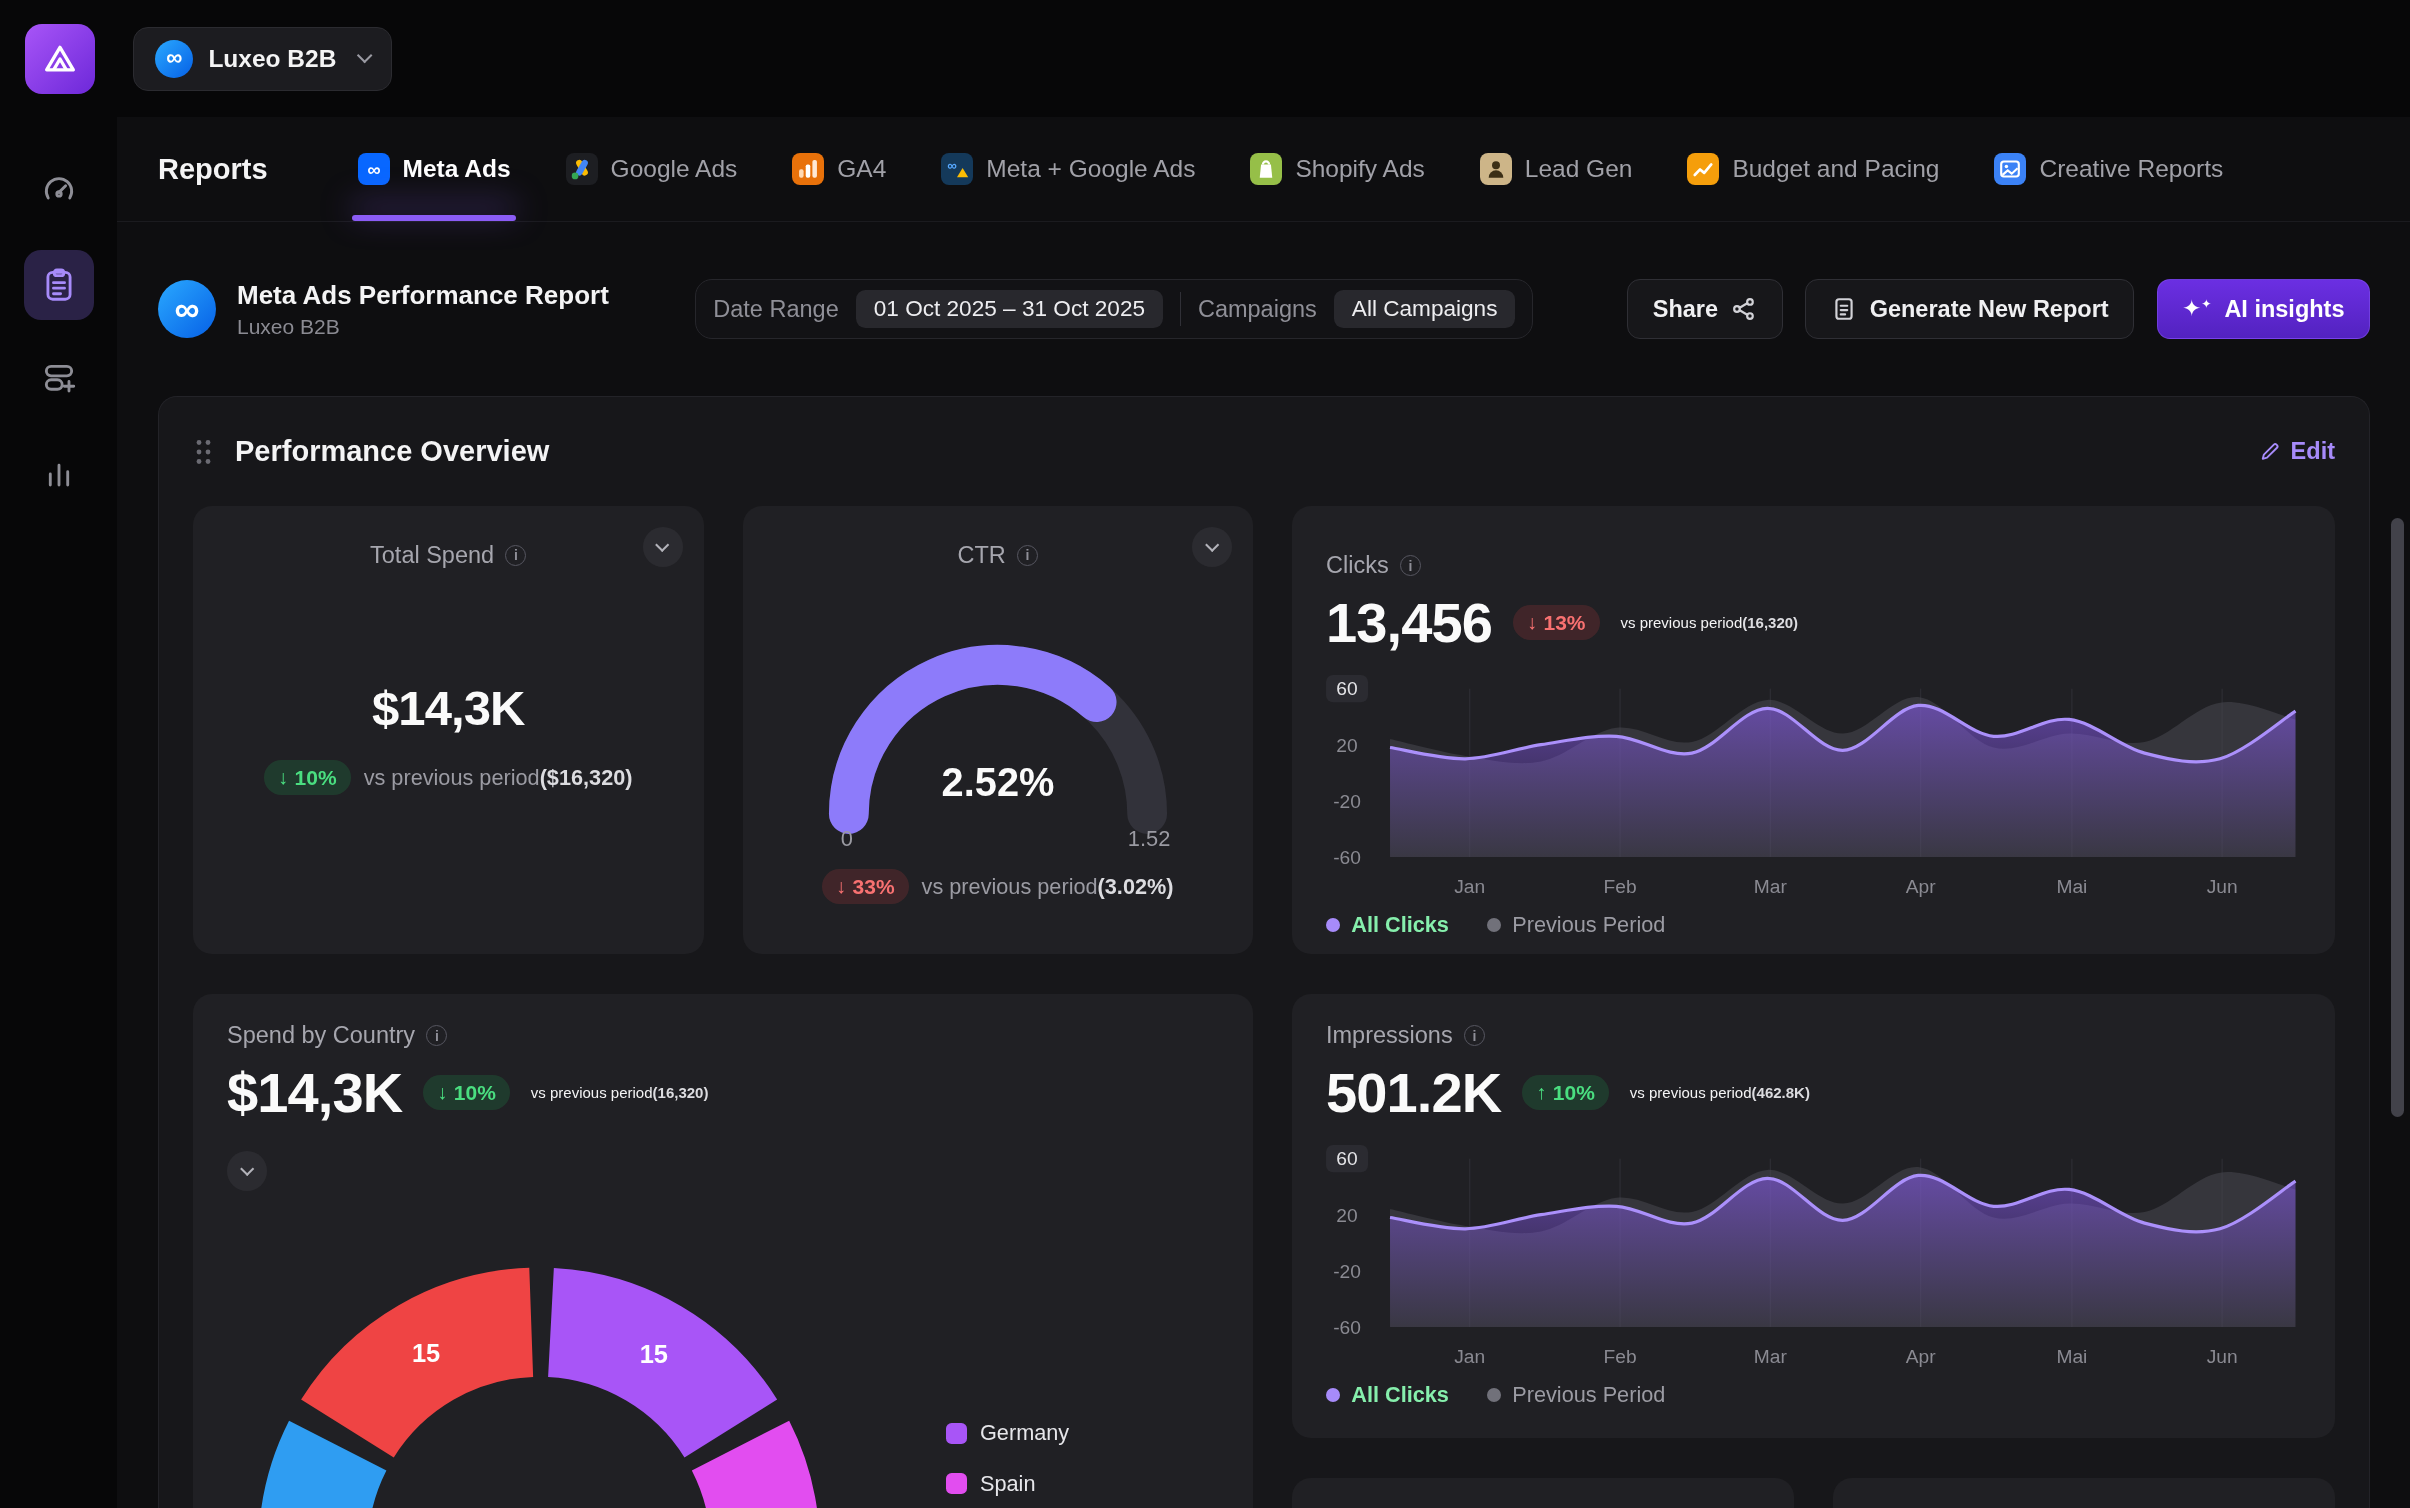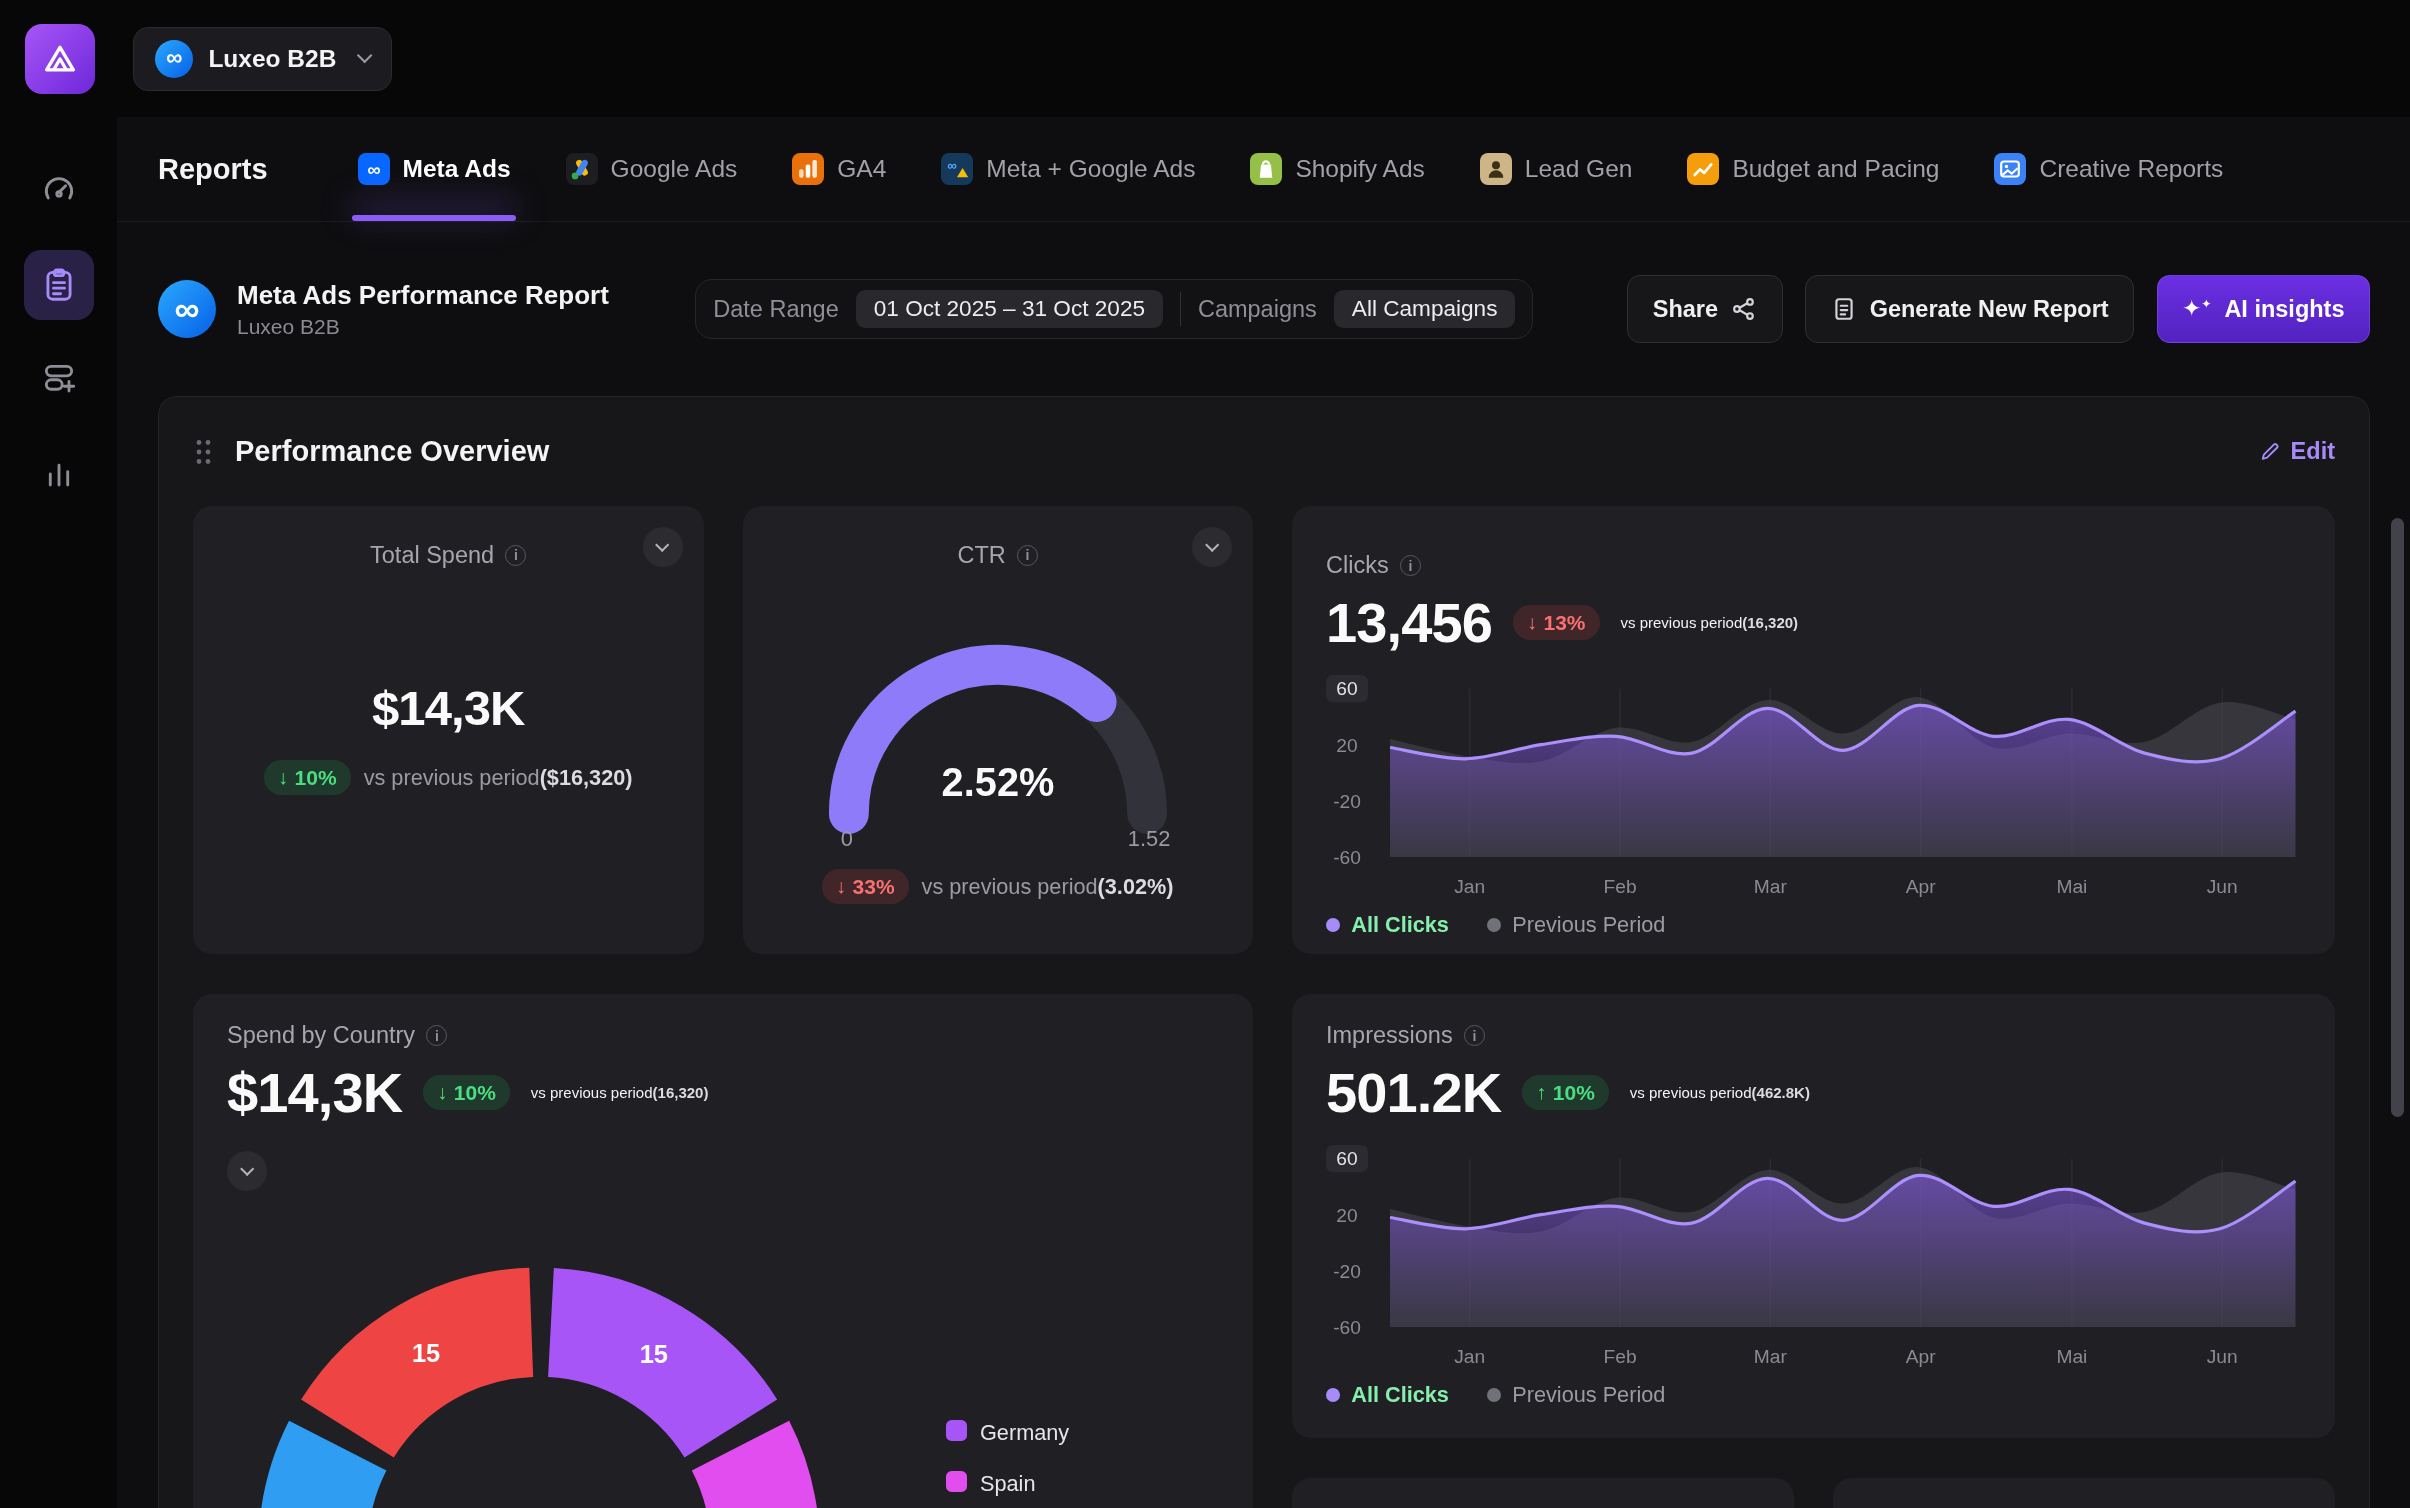--- a/index.html
+++ b/index.html
@@ -49,21 +49,21 @@
   .report-header { height:174px; display:flex; align-items:center; padding:0 41px; gap:24.5px; }
   .report-id { display:flex; align-items:center; gap:21px; margin-right:62px; }
   .rh-title { font-size:26px; font-weight:700; line-height:1.25; }
   .rh-sub { font-size:21px; color:#8b8b93; margin-top:3.8px; }
   .controls { display:flex; align-items:center; height:60px; background:#121215; border:0.9px solid #26262b;
               border-radius:17px; padding:0 17px; gap:17px; }
   .ctrl-label { font-size:23.5px; color:#8f8f97; }
   .ctrl-pill { background:#28282d; border-radius:9.4px; padding:6px 18px; font-size:22.6px; font-weight:500; color:#ededf0; cursor:default; }
   .ctrl-divider { width:0.9px; height:34px; background:#303037; }
   .actions { margin-left:auto; display:flex; gap:22.6px; }
-  .btn { height:68px; border:0.9px solid #2f2f35; background:#17171a; color:#f0f0f2; border-radius:13px;
+  .btn { height:60px; border:0.9px solid #2f2f35; background:#17171a; color:#f0f0f2; border-radius:13px;
          font-size:23.5px; font-weight:600; padding:0 24.5px; display:flex; align-items:center; gap:13px;
          font-family:inherit; cursor:default; }
   .btn svg { width:26px; height:26px; stroke:#d2d2d7; stroke-width:2; fill:none; stroke-linecap:round; stroke-linejoin:round; }
   .btn.ai { background:linear-gradient(180deg,#6b2fe2,#5322c0); border-color:rgba(139,92,246,.45); color:#fff; }
   .sparkle { font-size:22.6px; line-height:1; color:#fff; }
   .sparkle small { font-size:12.2px; vertical-align:top; }
 
   
   .panel { margin:0 41px; height:1180px; background:#17171a; border:0.9px solid #232328; border-bottom:none;
            border-radius:19px 19px 0 0; padding:38px 34px 0; overflow:hidden; position:relative; }
@@ -118,21 +118,21 @@
   
   .card-spend-total .big-value { margin-top:111px; }
   .card-spend-total .compare-row { margin-top:24.5px; }
 
   
   .card-country { height:716px; padding:28px 34px; overflow:hidden; }
   .mini-chevron { position:static; margin-top:26px; }
   .donut-wrap { position:absolute; left:56px; top:169px; width:584px; }
   .donut-wrap svg { width:100%; height:auto; display:block; }
   .donut-legend { position:absolute; left:753px; top:426px; display:flex; flex-direction:column; gap:24.5px; }
-  .dleg-item { display:flex; align-items:flex-start; gap:13px; font-size:21.7px; color:#e6e6ea; cursor:default; }
+  .dleg-item { display:flex; align-items:center; gap:13px; font-size:21.7px; color:#e6e6ea; cursor:default; }
   .dleg-swatch { width:21px; height:21px; border-radius:5.6px; }
 
   .stub-row { display:flex; gap:39px; }
   .stub { flex:1; height:75px; }
 
   .scrollbar-thumb { position:absolute; right:7.5px; top:401px; width:12.2px; height:599px; border-radius:6.6px; background:#42424a; }
 </style>
 </head>
 <body>
 

